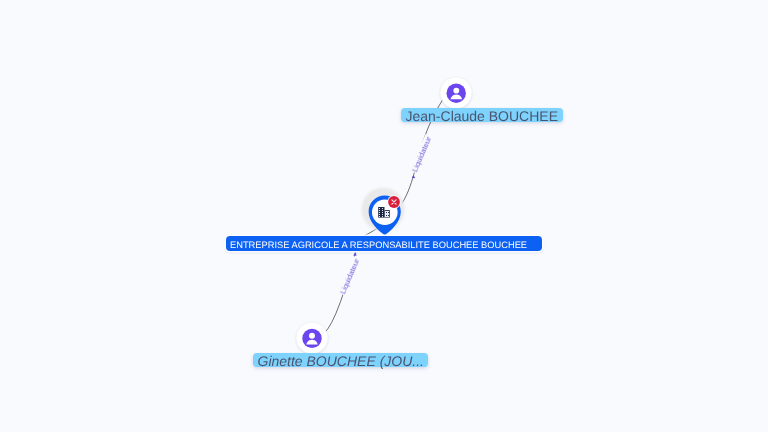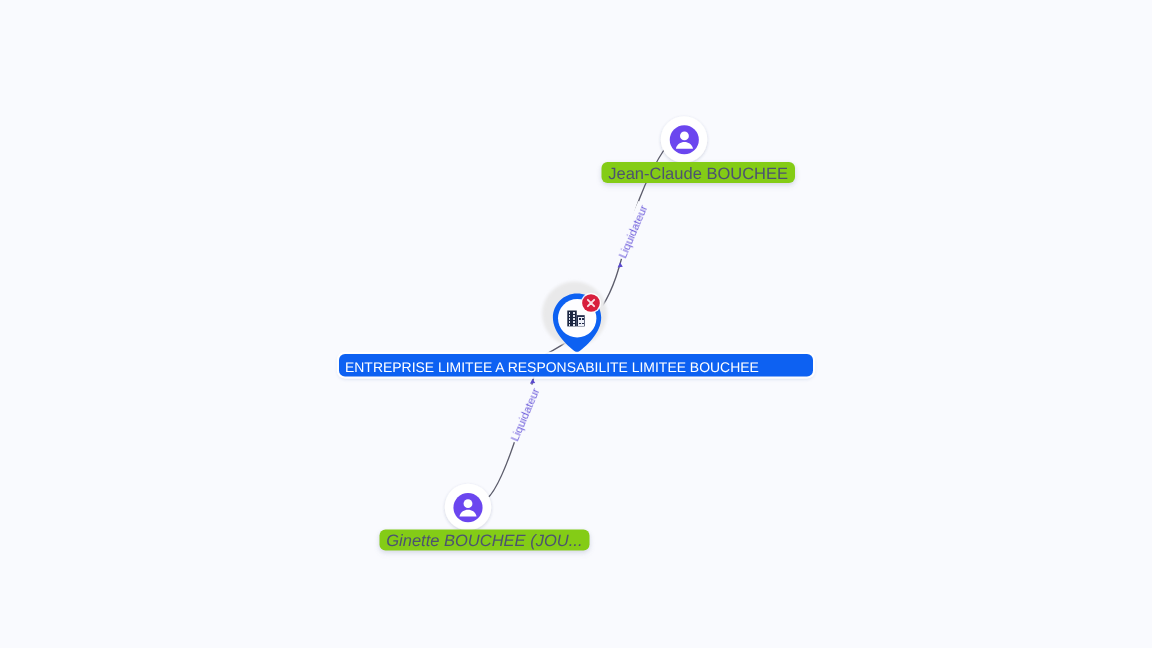--- a/index.html
+++ b/index.html
@@ -8,21 +8,21 @@
        font-family:"Liberation Sans",sans-serif;-webkit-font-smoothing:antialiased;text-rendering:geometricPrecision;}
   #stage{position:relative;width:768px;height:432px;background:#f9fafe;}
   svg.layer{position:absolute;left:0;top:0;width:768px;height:432px;overflow:visible;}
   .company-label{
      position:absolute;background:#0d61f2;color:#fff;font-size:9.3px;
      white-space:nowrap;border-radius:4px;
      padding:0 8px 0 4px;height:15.3px;line-height:18px;transform:translateZ(0);
      box-shadow:0 0 0 1.5px rgba(255,255,255,.92), 0 1px 3px rgba(20,60,160,.28);
   }
   .pill{
-     position:absolute;background:#84cc16;color:#4c5370;font-size:11px;
+     position:absolute;background:#7dd3fc;color:#4c5370;font-size:14px;
      white-space:nowrap;border-radius:4px;padding:0 4.5px;height:14.3px;box-sizing:border-box;line-height:17.5px;
      box-shadow:0 1px 3px rgba(90,100,140,.16), 0 2px 5px rgba(90,100,140,.09);
      transform:translateZ(0);
   }
   .elabel{position:absolute;font-size:7.6px;color:#6e5ddb;white-space:nowrap;
           transform-origin:0 50%;background:#f9fafe;line-height:9px;
           padding:0 1px;-webkit-font-smoothing:antialiased;}
 </style>
 </head>
 <body>
@@ -114,18 +114,18 @@
       <circle cx="312.0" cy="335.8" r="2.95"></circle>
       <path d="M312.0,339.8 c-2.7,0 -4.7,1.5 -5.4,3.6 l-0.3,1.0 h11.4 l-0.3,-1.0 c-0.7,-2.1 -2.7,-3.6 -5.4,-3.6 z"></path>
     </g>
     <defs>
       <clipPath id="clipAv2">
           <circle cx="312.0" cy="338.4" r="9.7"></circle>
         </clipPath>
     </defs>
   </svg>
 
-  <div class="company-label" style="left:226px; top:236px; width:316px; box-sizing:border-box;">ENTREPRISE LIMITEE A RESPONSABILITE LIMITEE BOUCHEE</div>
+  <div class="company-label" style="left:226px; top:236px; width:316px; box-sizing:border-box;">ENTREPRISE AGRICOLE A RESPONSABILITE BOUCHEE BOUCHEE</div>
 
   <div class="pill" style="left:401px; top:108px;">Jean-Claude BOUCHEE</div>
   <div class="pill" style="left:253px; top:353px;font-style:italic;">Ginette BOUCHEE (JOU...</div>
 
 </div>
 
 </body></html>

